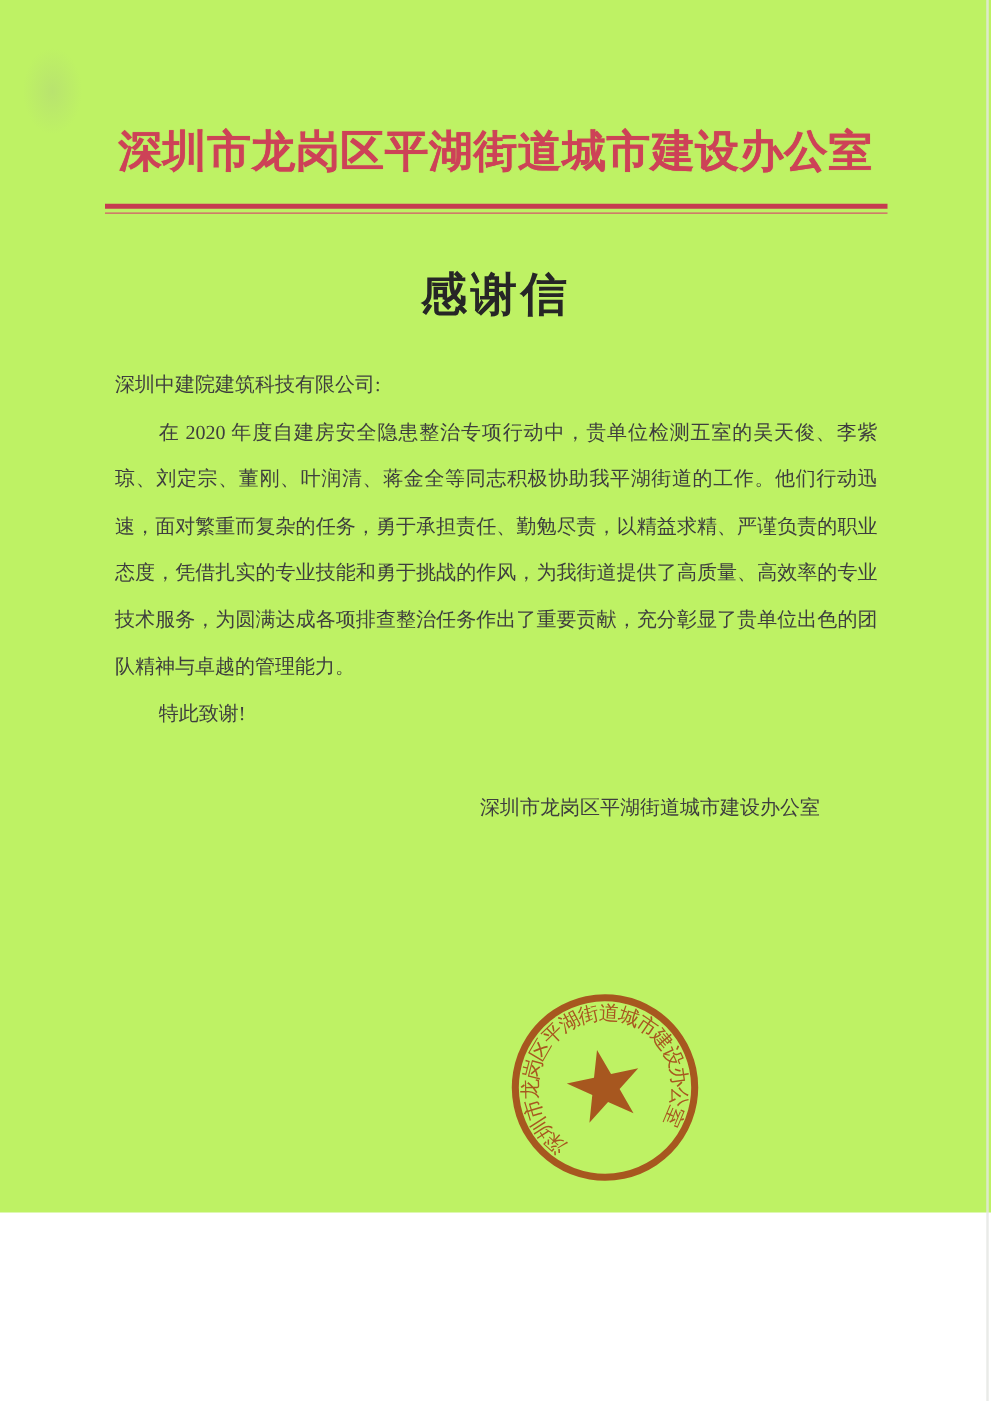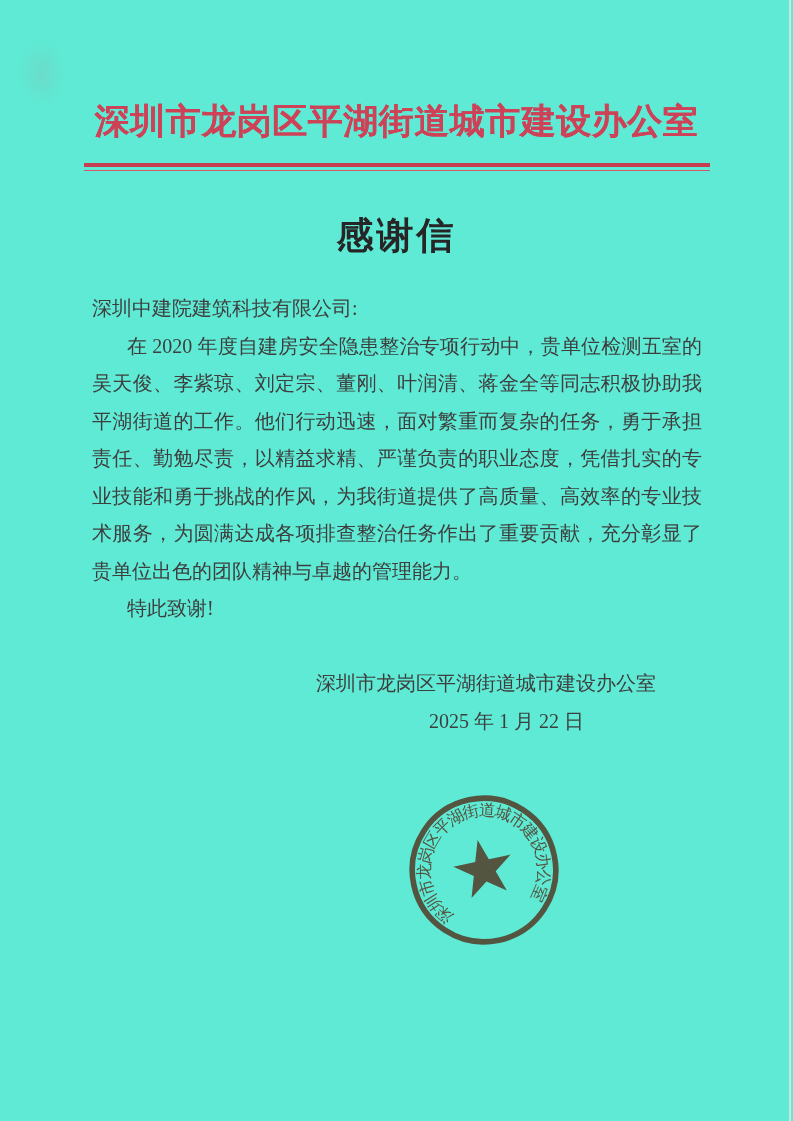--- a/index.html
+++ b/index.html
@@ -2,22 +2,22 @@
 <html><head>
 <meta charset="utf-8">
 <style>
   * { margin: 0; padding: 0; box-sizing: border-box; }
   html, body { width: 793px; height: 1121px; background: #ffffff; }
   body { font-family: "Liberation Serif", "DejaVu Serif", serif; overflow: hidden; }
 
   .page {
     position: relative;
     width: 793px;
-    height: 1121px;
-    background: #5eead4;
+    height: 970px;
+    background: #bef264;
   }
 
   
   .scan-edge-right {
     position: absolute; top: 0; right: 2px; width: 2px; height: 1121px;
     background: #e3e6e2; opacity: .8;
   }
   .scan-smudge {
     position: absolute; left: 18px; top: 38px; width: 48px; height: 70px;
     background: radial-gradient(ellipse at center, rgba(160,160,160,.18), rgba(255,255,255,0) 70%);
@@ -51,21 +51,21 @@
     text-align: center;
     font-size: 37px;
     font-weight: bold;
     letter-spacing: 3px;
     color: #262626;
   }
 
   .letter-body {
     position: absolute;
     top: 290px; left: 92px; width: 610px;
-    font-size: 20px;
+    font-size: 16px;
     line-height: 37.5px;
     color: #3e3e3e;
     text-align: justify;
   }
   .addressee { text-indent: 0; }
   .body-para, .closing { text-indent: 35px; }
   .closing { text-align: left; }
 
   .signature-block { margin-top: 37.5px; }
   .signature-line { text-align: right; padding-right: 46px; }
@@ -96,21 +96,20 @@
 
   <div class="letter-title">感谢信</div>
 
   <div class="letter-body">
     <p class="addressee">深圳中建院建筑科技有限公司:</p>
     <p class="body-para">在 2020 年度自建房安全隐患整治专项行动中，贵单位检测五室的吴天俊、李紫琼、刘定宗、董刚、叶润清、蒋金全等同志积极协助我平湖街道的工作。他们行动迅速，面对繁重而复杂的任务，勇于承担责任、勤勉尽责，以精益求精、严谨负责的职业态度，凭借扎实的专业技能和勇于挑战的作风，为我街道提供了高质量、高效率的专业技术服务，为圆满达成各项排查整治任务作出了重要贡献，充分彰显了贵单位出色的团队精神与卓越的管理能力。</p>
     <p class="closing">特此致谢!</p>
 
     <div class="signature-block">
       <div class="signature-line">深圳市龙岗区平湖街道城市建设办公室</div>
-      <div class="date-line">2025 年 1 月 22 日</div>
     </div>
   </div>
 
   <svg class="seal" viewBox="0 0 160 160">
 
     <circle cx="80" cy="80" r="70" fill="none" stroke="#dd4534" stroke-width="5.5"></circle>
 
     <polygon fill="#dd4534" points="80,50 86.8,70.7 108.5,70.7 90.9,83.6 97.6,104.3 80,91.5 62.4,104.3 69.1,83.6 51.5,70.7 73.2,70.7"></polygon>
 
     <defs>

